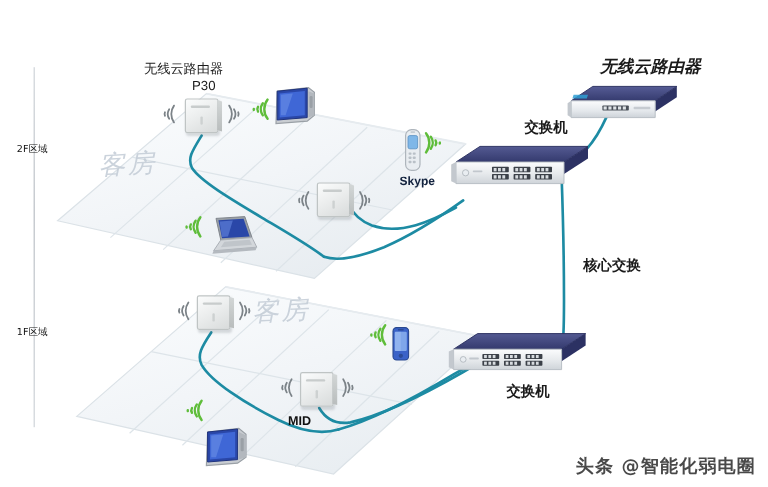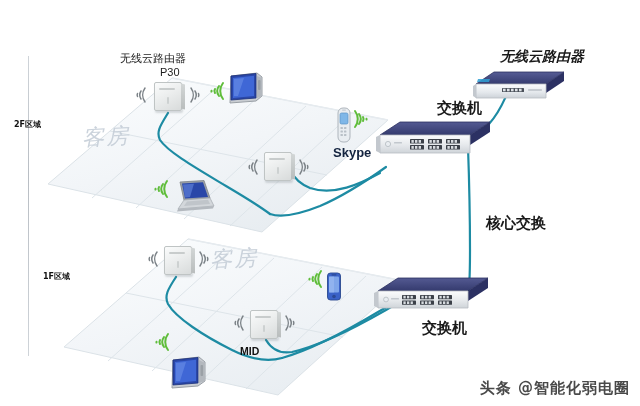--- a/index.html
+++ b/index.html
@@ -15,25 +15,25 @@
   
   .lbl{
     position:absolute;
     color:#1a1a1a;
     font-weight:bold;
     white-space:nowrap;
     line-height:1.15;
     letter-spacing:0px;
   }
   .lbl-cn{font-family:"DejaVu Sans","Liberation Sans",sans-serif;}
-  .lbl-axis{font-size:8px;font-weight:bold;color:#111;}
+  .lbl-axis{font-size:8px;font-weight:normal;color:#111;}
   .lbl-big{font-size:14px;}
-  .lbl-mid{font-size:15px;}
+  .lbl-mid{font-size:12px;}
   .lbl-skype{
-    font-size:13px;font-weight:bold;color:#13233f;
+    font-size:10px;font-weight:bold;color:#13233f;
     font-family:"Liberation Sans",sans-serif;
   }
   .lbl-mid-dev{
     font-size:10.5px;font-weight:bold;color:#111;
     font-family:"Liberation Sans",sans-serif;
   }
   .lbl-p30{
     font-size:11px;font-weight:normal;color:#1c1c1c;
     font-family:"Liberation Sans",sans-serif;
   }
@@ -121,21 +121,21 @@
   .cables{position:absolute;left:0;top:0;width:640px;height:406px;pointer-events:none;}
   .cables svg{display:block;overflow:visible;}
 </style>
 </head>
 <body>
 
 <div id="stage">
 
   <div class="axis"></div>
   <div class="lbl lbl-axis lbl-cn" style="left:14px;top:120px;">2F区域</div>
-  <div class="lbl lbl-axis lbl-cn" style="left:14px;top:272px;margin-left:29px;">1F区域</div>
+  <div class="lbl lbl-axis lbl-cn" style="left:14px;top:272px;">1F区域</div>
 
   <div class="floor" style="left:44px;top:74px;">
     <svg width="350" height="165" viewBox="0 0 350 165">
       <defs>
         <linearGradient id="fg2" x1="0" y1="0" x2="0.6" y2="1">
           <stop offset="0%" stop-color="#fbfdfe"></stop>
           <stop offset="55%" stop-color="#f2f5f8"></stop>
           <stop offset="100%" stop-color="#e8edf1"></stop>
         </linearGradient>
       </defs>

